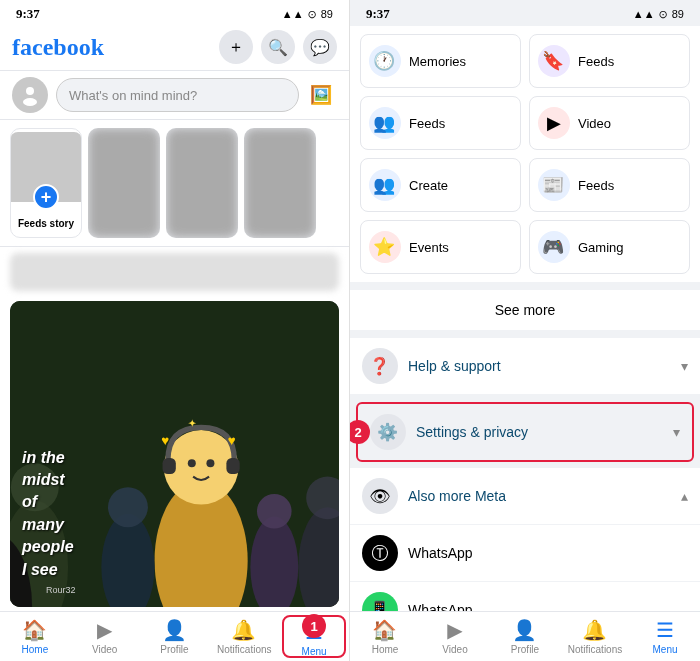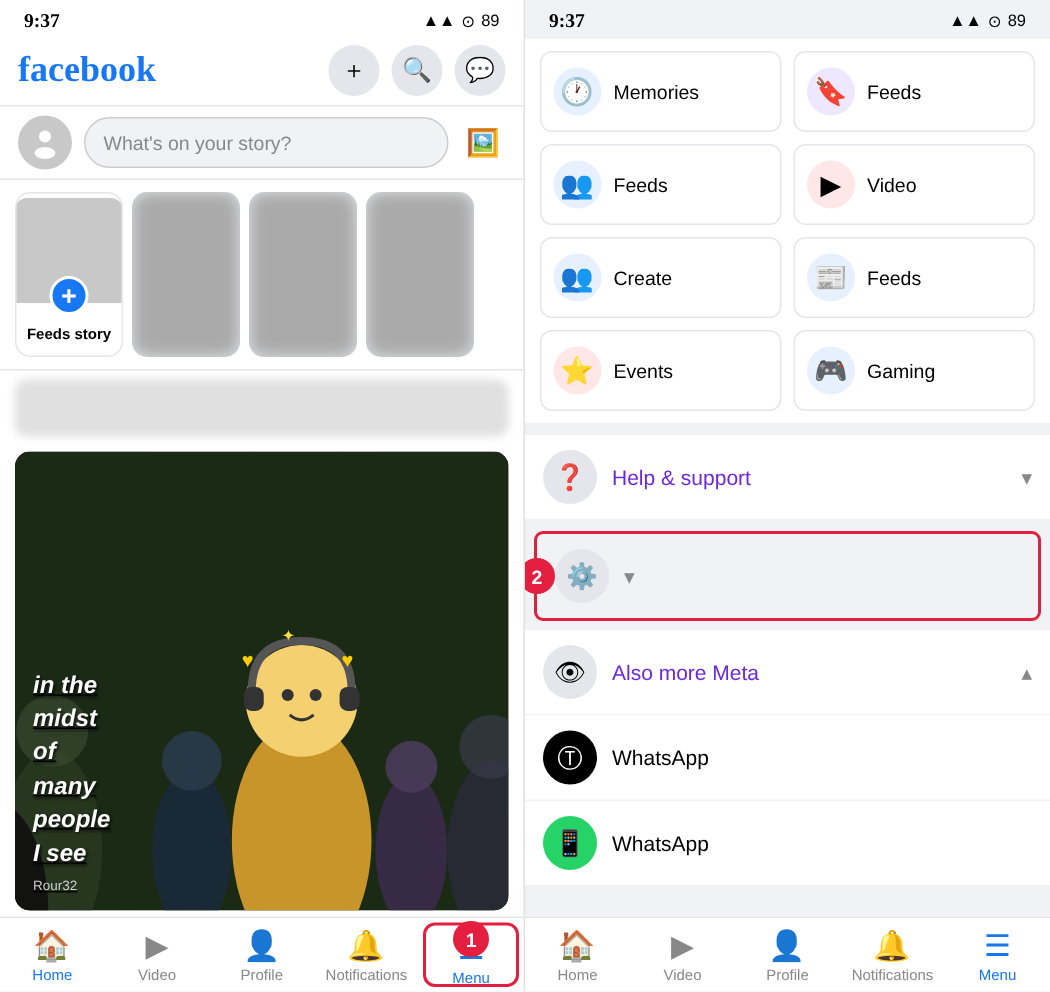--- a/index.html
+++ b/index.html
@@ -309,21 +309,21 @@
       height: 36px;
       border-radius: 50%;
       background: #e4e6eb;
       display: flex;
       align-items: center;
       justify-content: center;
       font-size: 17px;
       margin-right: 10px;
       flex-shrink: 0;
     }
-    .menu-row-text { flex: 1; font-size: 14px; font-weight: 500; color: #6d28d9; }
+    .menu-row-text { flex: 1; font-size: 14px; font-weight: 500; color: #0c4a6e; }
     .menu-chevron { color: #888; font-size: 14px; }
     .menu-chevron-up { color: #888; font-size: 14px; }
 
     .settings-row {
       border: 2px solid #e41e3f;
       border-radius: 6px;
       margin: 0 6px;
     }
     .settings-row .menu-row {
       border: none;
@@ -418,21 +418,21 @@
     </div>
   </div>
 
   <div class="post-bar">
     <div class="avatar-sm">
       <svg width="24" height="24" viewBox="0 0 24 24" fill="white">
           <circle cx="12" cy="8" r="4"></circle>
           <ellipse cx="12" cy="19" rx="7" ry="4"></ellipse>
         </svg>
     </div>
-    <div class="post-input">What's on your story?</div>
+    <div class="post-input">What's on mind mind?</div>
     <div class="photo-icon">🖼️</div>
   </div>
 
   <div class="stories-row">
     <div class="story-card create">
       <div class="create-story-img"></div>
       <div class="create-plus">+</div>
       <span class="story-label">Feeds story</span>
     </div>
     <div class="story-card">
@@ -476,28 +476,28 @@
         <text x="175" y="95" font-size="8" fill="#ffdd44">✦</text>
 
         <ellipse cx="130" cy="200" rx="20" ry="40" fill="#1a2a3a" opacity="0.9"></ellipse>
         <circle cx="130" cy="155" r="15" fill="#2a3a4a" opacity="0.9"></circle>
         <ellipse cx="240" cy="200" rx="18" ry="38" fill="#3a2a4a" opacity="0.9"></ellipse>
         <circle cx="240" cy="158" r="13" fill="#4a3a5a" opacity="0.9"></circle>
 
         <ellipse cx="30" cy="230" rx="28" ry="55" fill="#111" opacity="0.95"></ellipse>
         <ellipse cx="315" cy="230" rx="25" ry="50" fill="#111" opacity="0.95"></ellipse>
       </svg>
-      <div style="position:absolute;bottom:12px;left:12px;text-decoration:underline;">
+      <div style="position:absolute;bottom:12px;left:12px;">
         <div class="video-text" style="white-space:pre-line;">in the
 midst
 of
 many
 people
 I see</div>
-        <div style="font-size:9px;color:#ccc;margin-top:4px;">Rour32</div>
+        <div style="font-size:9px;color:#ccc;margin-top:4px;margin-left:24px;">Rour32</div>
       </div>
     </div>
   </div>
 
   <div class="bottom-nav">
     <div class="nav-item active">
       <span class="nav-icon">🏠</span>
       <span class="nav-label">Home</span>
     </div>
     <div class="nav-item">
@@ -565,39 +565,41 @@
         <div class="quick-icon" style="background:#ffe7e7;">⭐</div>
         <span class="quick-label">Events</span>
       </div>
       <div class="quick-item">
         <div class="quick-icon" style="background:#e7f0ff;">🎮</div>
         <span class="quick-label">Gaming</span>
       </div>
     </div>
 
     
+    <button class="see-more-btn">See more</button>
 
     
     <div class="menu-section">
 
       <div class="menu-row">
         <div class="menu-row-icon">❓</div>
         <span class="menu-row-text">Help &amp; support</span>
         <span class="menu-chevron">▾</span>
       </div>
     </div>
 
     
     <div style="position:relative;margin-bottom:2px;">
       <div class="step-badge" style="position:absolute;left:-4px;top:50%;transform:translateY(-50%);z-index:3;">
         <span>2</span>
       </div>
       <div class="settings-row">
         <div class="menu-row">
           <div class="menu-row-icon">⚙️</div>
+          <span class="menu-row-text">Settings &amp; privacy</span>
           <span class="menu-chevron">▾</span>
         </div>
       </div>
     </div>
 
     
     <div class="menu-section" style="margin-top:6px;">
       <div class="menu-row">
         <div class="menu-row-icon" style="background:#e4e6eb;">👁</div>
         <span class="menu-row-text">Also more Meta</span>

